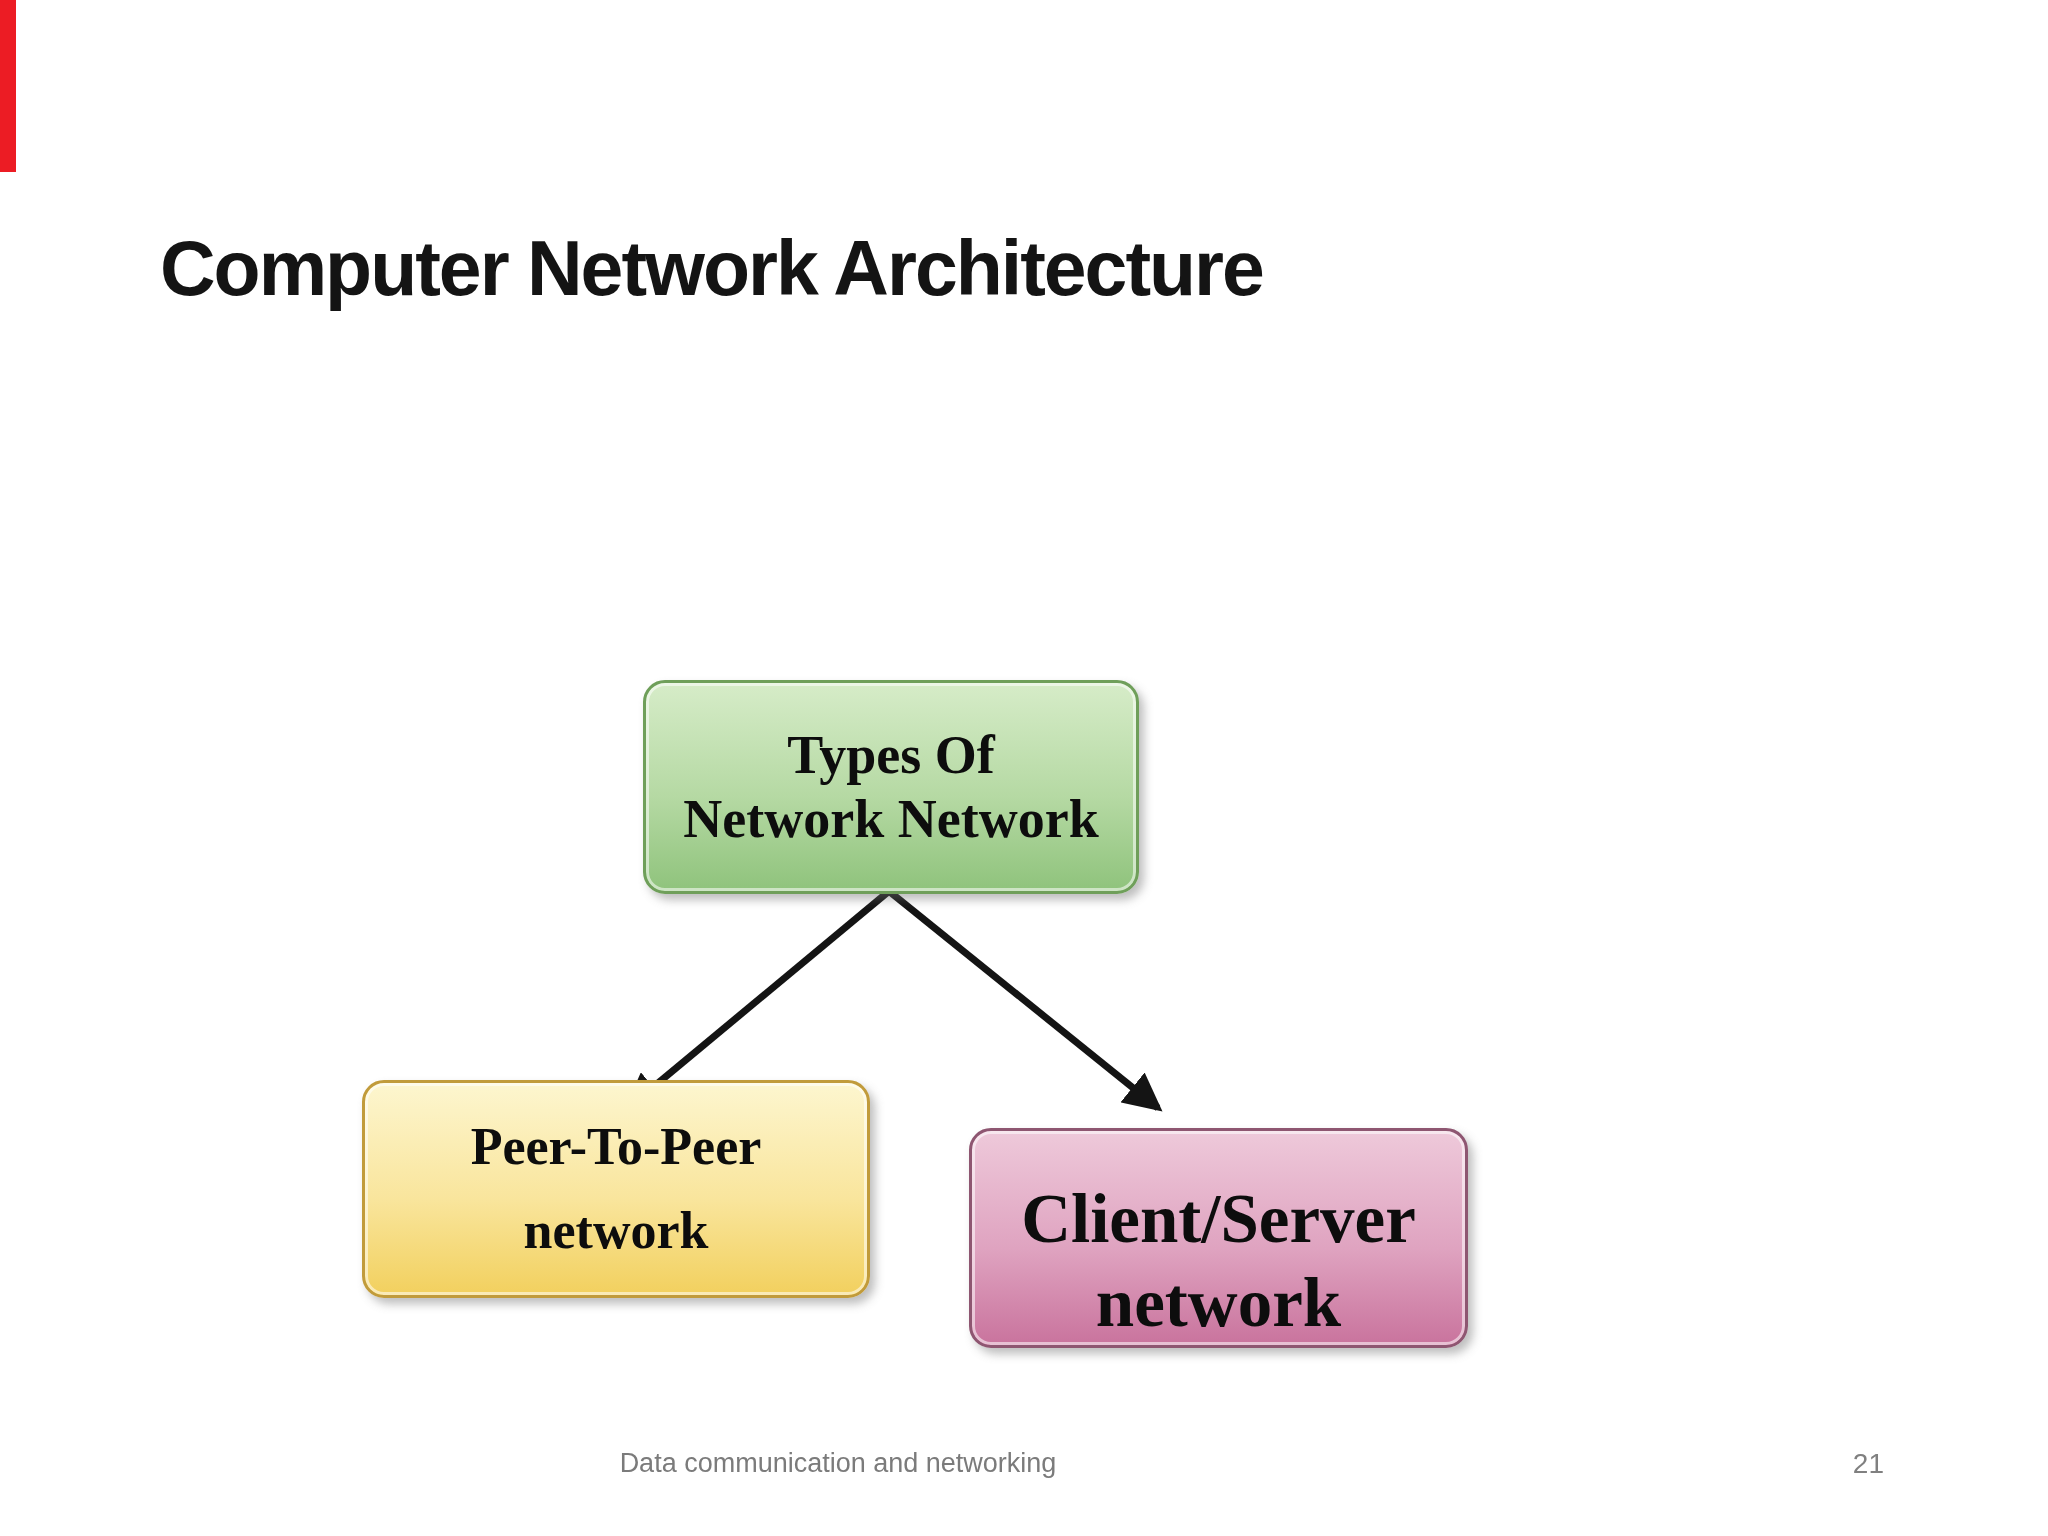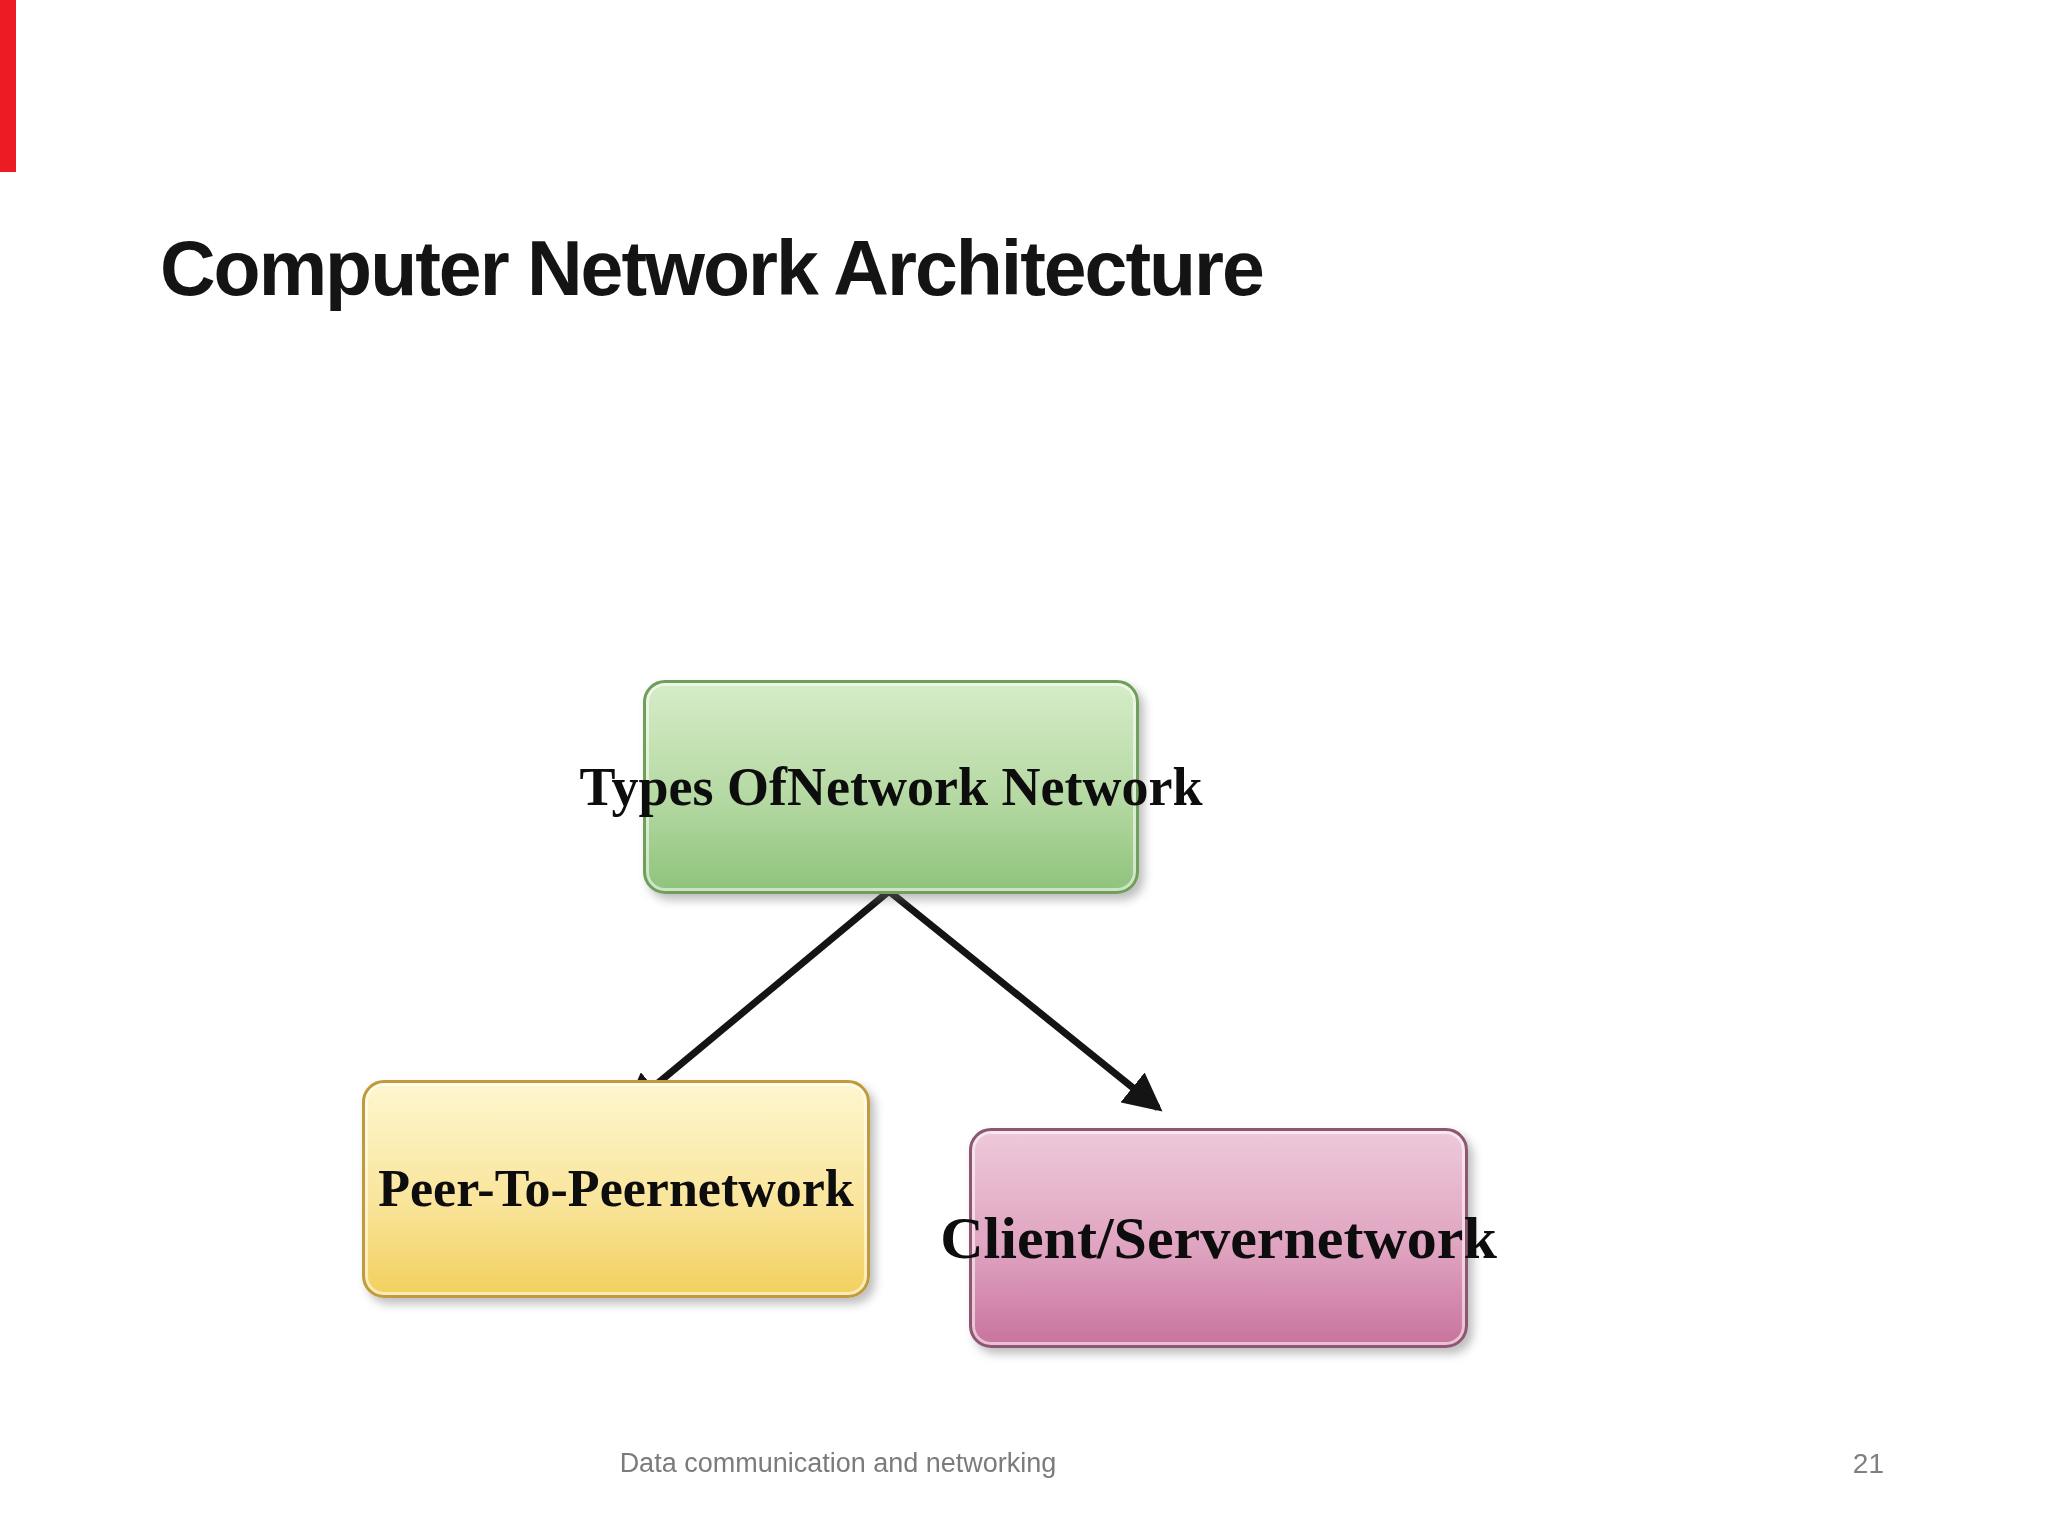--- a/index.html
+++ b/index.html
@@ -25,21 +25,21 @@
   .body-text{
     position:absolute;left:150px;top:312px;
     font-size:51px;line-height:63px;
     color:#3e3e3e;
   }
   .body-line{white-space:nowrap;}
   .body-line.indented{margin-left:47px;}
 
   .node{
     position:absolute;
-    display:flex;flex-direction:row;justify-content:center;align-items:center;
+    display:flex;flex-direction:column;justify-content:center;align-items:center;
     text-align:center;
     font-family:"Liberation Serif", serif;font-weight:bold;color:#0d0d0d;
     border-radius:22px;
     box-shadow:5px 6px 10px rgba(110,110,110,0.45), inset 0 0 0 3px rgba(255,255,255,0.55);
   }
   .node span{display:block;white-space:nowrap;}
   .node-root{
     left:643px;top:680px;width:490px;height:208px;
     background:linear-gradient(to bottom,#d6ecc8 0%,#b5d9a3 55%,#8fc37c 100%);
     border:3px solid #6f9f5a;
@@ -48,21 +48,21 @@
   .node-yellow{
     left:362px;top:1080px;width:502px;height:212px;
     background:linear-gradient(to bottom,#fdf6cf 0%,#f9e59c 55%,#f2d05e 100%);
     border:3px solid #c19b3b;
     font-size:52px;line-height:84px;
   }
   .node-pink{
     left:969px;top:1128px;width:493px;height:214px;
     background:linear-gradient(to bottom,#eec9da 0%,#dfa3c0 55%,#c9739d 100%);
     border:3px solid #8e5671;
-    font-size:60px;line-height:84px;
+    font-size:69px;line-height:84px;justify-content:flex-end;
   }
   .arrows-svg{
     position:absolute;left:0;top:0;width:2048px;height:1536px;
     pointer-events:none;
   }
   .footer-text{
     position:absolute;left:0;top:1448px;width:1676px;
     text-align:center;
     font-size:27px;color:#7b7b7b;
   }

